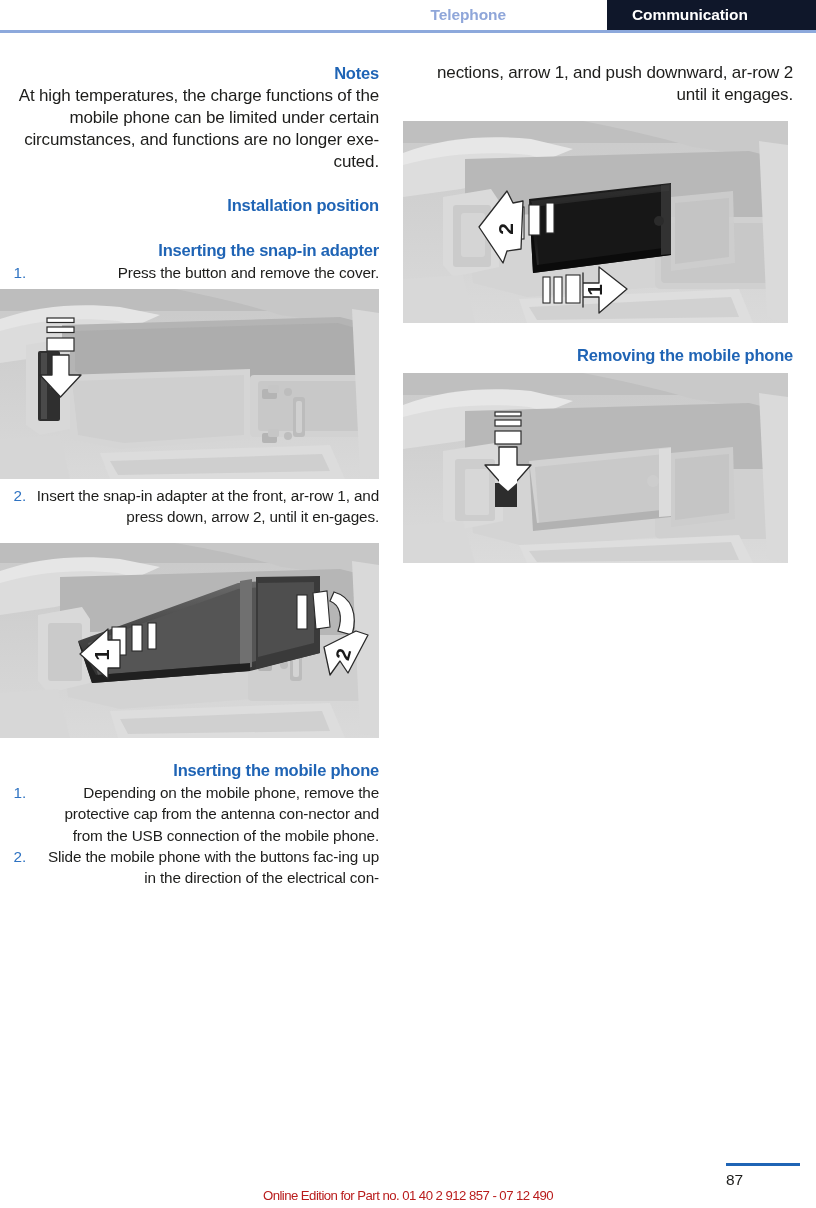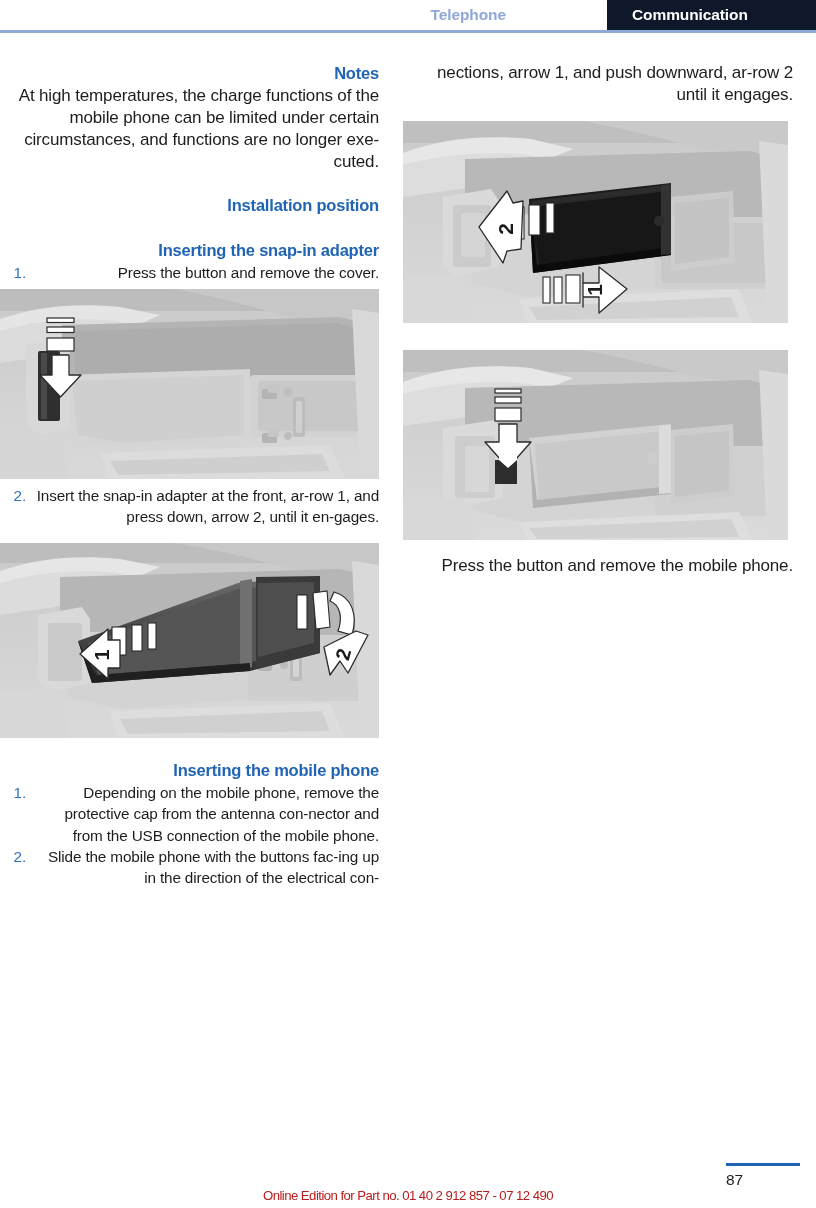--- a/index.html
+++ b/index.html
@@ -394,20 +394,21 @@
         <rect x="151" y="156" width="8" height="26" fill="#ffffff" stroke="#2a2a2a" stroke-width="1.1"></rect>
         <rect x="163" y="154" width="14" height="28" fill="#ffffff" stroke="#2a2a2a" stroke-width="1.1"></rect>
         <polygon points="180,152 180,162 196,162 196,146 224,168 196,192 196,176 180,176 180,186" fill="#ffffff" stroke="#2a2a2a" stroke-width="1.3" stroke-linejoin="round"></polygon>
         <text x="193" y="175" font-family="'Liberation Sans',sans-serif" font-size="21" font-weight="bold" fill="#1a1a1a" text-anchor="middle" transform="rotate(-90 193 169)">1</text>
       </g>
     </svg>
   </div>
 
   <div class="gap-l"></div>
 
+  <h2 class="sec">Removing the mobile phone</h2>
 
   <div class="gap-s"></div>
 
   <div class="fig" style="width:385px;height:190px;">
     <svg width="385" height="190" viewBox="0 0 385 190">
       <defs>
         <linearGradient id="bgD" x1="0" y1="0" x2="0" y2="1">
           <stop offset="0%" stop-color="#cacaca"></stop>
             <stop offset="100%" stop-color="#dbdbdb"></stop>
         </linearGradient>
@@ -446,20 +447,19 @@
         <rect x="92" y="58" width="26" height="13" fill="#ffffff" stroke="#2a2a2a" stroke-width="1.2"></rect>
         <polygon points="96,74 114,74 114,92 128,92 105,118 82,92 96,92" fill="#ffffff" stroke="#2a2a2a" stroke-width="1.3" stroke-linejoin="round"></polygon>
         <rect x="92" y="110" width="22" height="24" fill="#2d2d2d"></rect>
         <polygon points="96,96 114,96 114,110 105,118 96,110" fill="#ffffff" stroke="none"></polygon>
       </g>
     </svg>
   </div>
 
   <div class="gap-m"></div>
 
-  <p class="body">Press the button and remove the mobile phone.</p>
 </div>
 
 <div class="footer-note">Online Edition for Part no. 01 40 2 912 857 - 07 12 490</div>
 <div class="pagebox">
   <div class="rule"></div>
   <div class="num">87</div>
 </div>
 
 </body></html>

